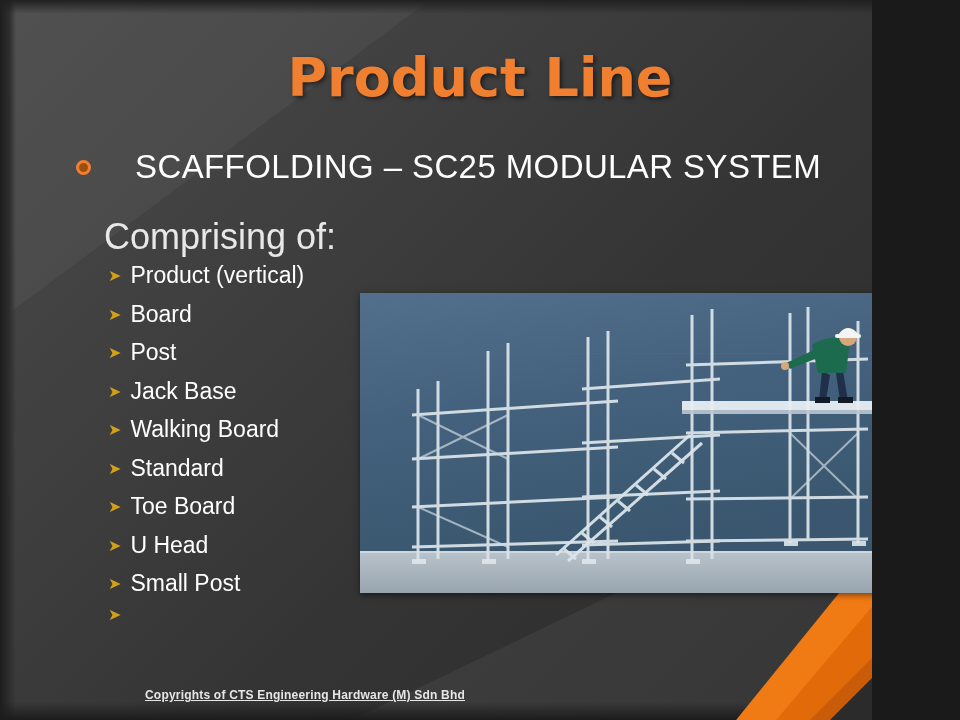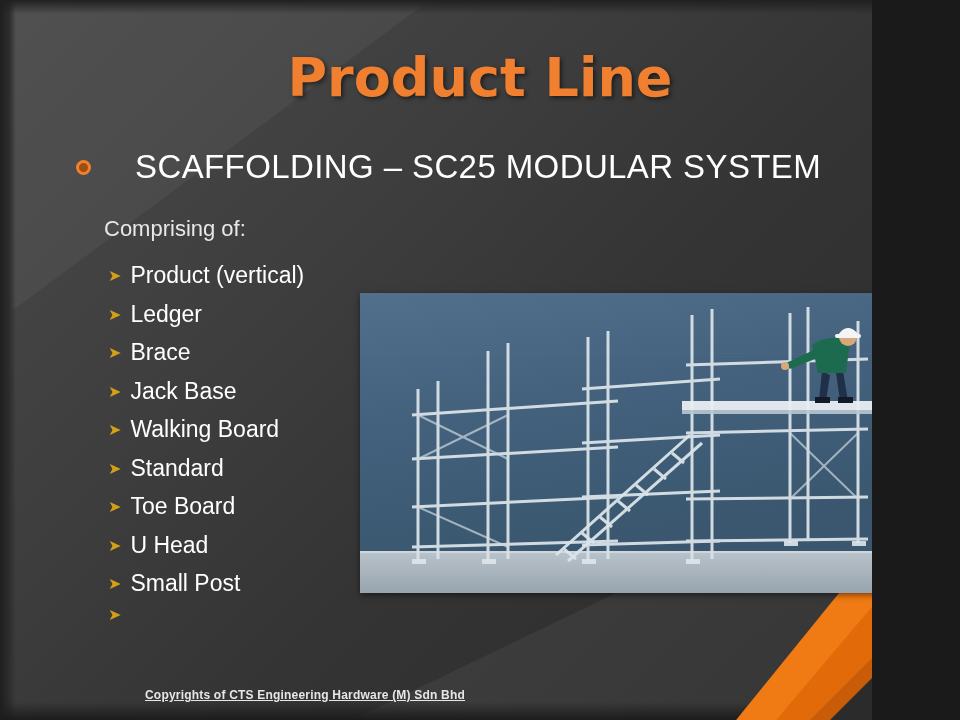--- a/index.html
+++ b/index.html
@@ -135,21 +135,21 @@
     font-family: "Liberation Sans", sans-serif;
     letter-spacing: 0.4px;
     white-space: nowrap;
   }
 
   
   .comprising {
     position: absolute;
     top: 216px;
     left: 104px;
-    font-size: 22px;
+    font-size: 36px;
     color: #e8e8e8;
     font-family: "Liberation Sans", sans-serif;
   }
 
   
   .list {
     position: absolute;
     top: 262px;
     left: 108px;
     width: 340px;
@@ -229,25 +229,25 @@
 
   <div class="comprising">Comprising of:</div>
 
   <div class="list">
     <div class="list-item">
       <span class="arrow">➤</span>
       <span class="item-text">Product (vertical)</span>
     </div>
     <div class="list-item">
       <span class="arrow">➤</span>
-      <span class="item-text">Ledger</span>
-    </div>
-    <div class="list-item">
-      <span class="arrow">➤</span>
-      <span class="item-text">Brace</span>
+      <span class="item-text">Board</span>
+    </div>
+    <div class="list-item">
+      <span class="arrow">➤</span>
+      <span class="item-text">Post</span>
     </div>
     <div class="list-item">
       <span class="arrow">➤</span>
       <span class="item-text">Jack Base</span>
     </div>
     <div class="list-item">
       <span class="arrow">➤</span>
       <span class="item-text">Walking Board</span>
     </div>
     <div class="list-item">

